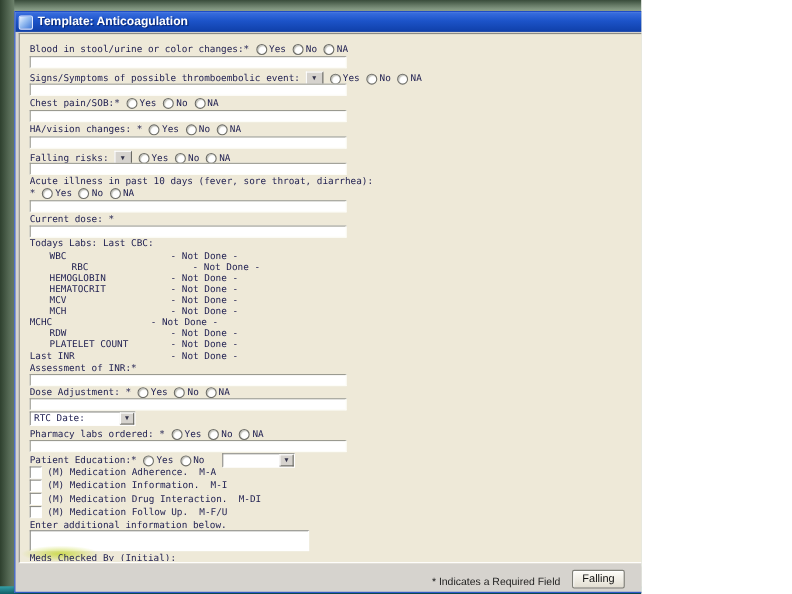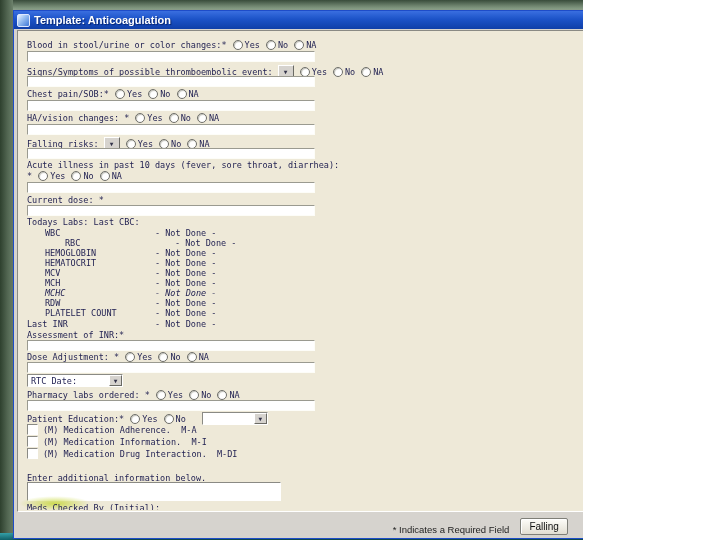--- a/index.html
+++ b/index.html
@@ -165,26 +165,27 @@
       <div class="row" style="top:471px">
         <span>Meds Checked By (Initial):</span>
       </div>
 
     <div class="row" style="top: 196px; left: 26px;"><span class="lab-name">WBC</span><span>- Not Done -</span></div>
           <div class="row" style="top: 206px; left: 26px; margin-left: 20px;"><span class="lab-name">RBC</span><span>- Not Done -</span></div>
           <div class="row" style="top: 216px; left: 26px;"><span class="lab-name">HEMOGLOBIN</span><span>- Not Done -</span></div>
           <div class="row" style="top: 226px; left: 26px;"><span class="lab-name">HEMATOCRIT</span><span>- Not Done -</span></div>
           <div class="row" style="top: 236px; left: 26px;"><span class="lab-name">MCV</span><span>- Not Done -</span></div>
           <div class="row" style="top: 246px; left: 26px;"><span class="lab-name">MCH</span><span>- Not Done -</span></div>
-          <div class="row" style="top: 256px; left: 26px; font-style: italic;"><span class="lab-name">MCHC</span><span>- Not Done -</span></div>
+          <div class="row" style="top: 256px; left: 8px;"><span class="lab-name">MCHC</span><span>- Not Done -</span></div>
           <div class="row" style="top: 266px; left: 26px;"><span class="lab-name">RDW</span><span>- Not Done -</span></div>
           <div class="row" style="top: 276px; left: 26px;"><span class="lab-name">PLATELET COUNT</span><span>- Not Done -</span></div>
           <div class="row" style="top: 392px;"><span class="cbox"></span><span>(M) Medication Adherence.  M-A</span></div>
           <div class="row" style="top: 404px;"><span class="cbox"></span><span>(M) Medication Information.  M-I</span></div>
           <div class="row" style="top: 416px;"><span class="cbox"></span><span>(M) Medication Drug Interaction.  M-DI</span></div>
+          <div class="row" style="top: 428px;"><span class="cbox"></span><span>(M) Medication Follow Up.  M-F/U</span></div>
         </div>
 
     <div class="scrollbar">
       <div class="sb-btn sb-up">▲</div>
       <div class="sb-thumb"></div>
       <div class="sb-btn sb-down">▼</div>
     </div>
   </div>
 
   <div class="footer">

